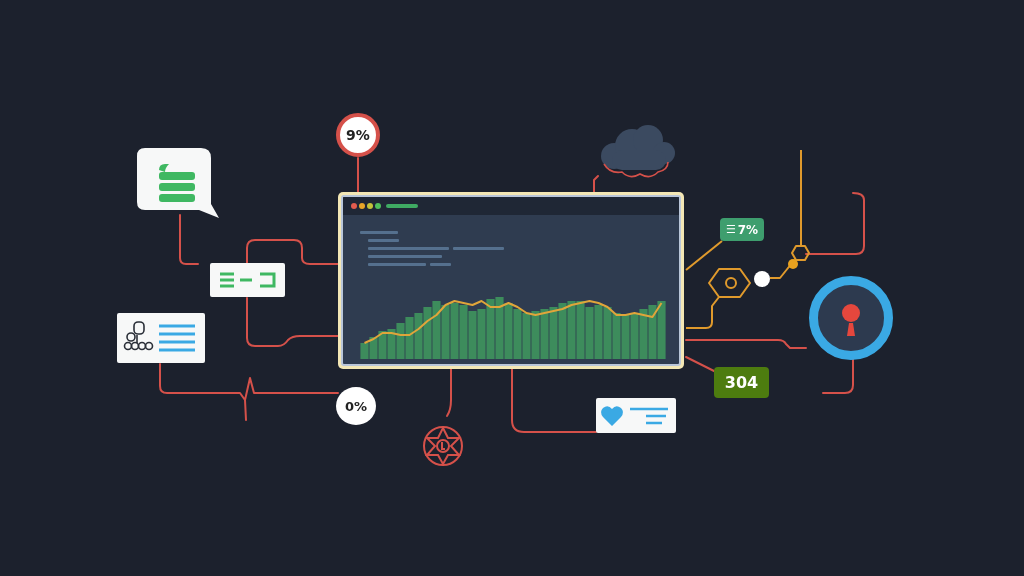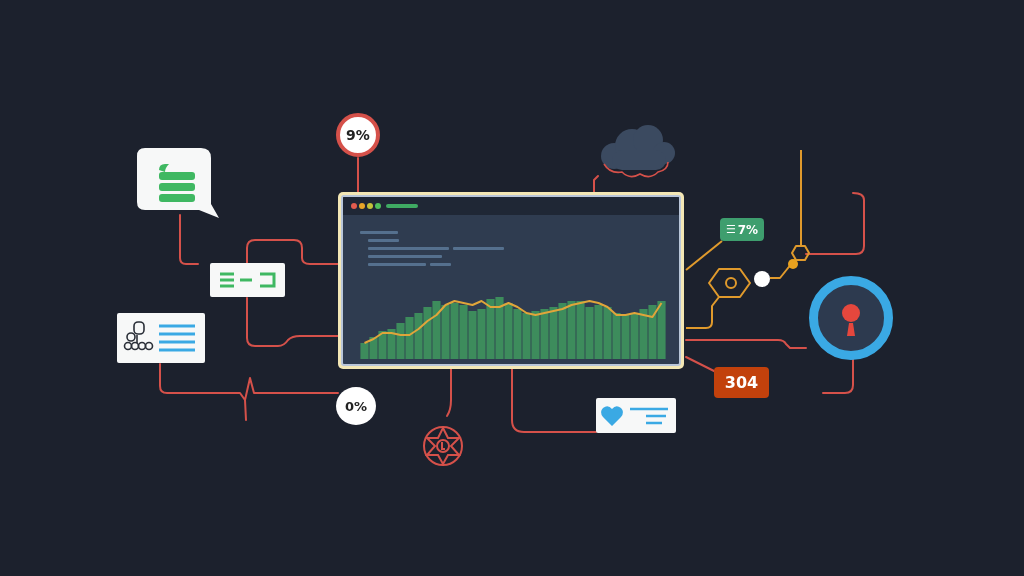--- a/index.html
+++ b/index.html
@@ -192,21 +192,21 @@
   <span>7%</span>
 </div>
 
 <div class="abs" style="left:809px;top:276px;width:84px;height:84px;border-radius:50%;background:#2d3a4f;border:9px solid #3aa9e4;box-sizing:border-box;">
   <svg width="66" height="66">
   <circle cx="33" cy="28" r="9" fill="#e5473d"></circle>
   <path d="M31 38 H35 L37 51 H29 Z" fill="#e5473d"></path>
   </svg>
 </div>
 
-<div class="badge" style="left:714px;top:367px;width:55px;height:31px;background:#c2410c;font-size:16px;">
+<div class="badge" style="left:714px;top:367px;width:55px;height:31px;background:#4d7c0f;font-size:16px;">
   <span>304</span>
 </div>
 
 <div class="card" style="left:596px;top:398px;width:80px;height:35px;">
   <svg width="80" height="35">
     <path d="M16 28 L7 19 Q3 14 7 10 Q12 6 16 11 Q20 6 25 10 Q29 14 25 19 Z" fill="#3aa9e4"></path>
     <g stroke="#3aa9e4" stroke-width="2.5">
       <path d="M34 11 H72 M50 18 H70 M50 25 H66"></path>
     </g>
   </svg>

